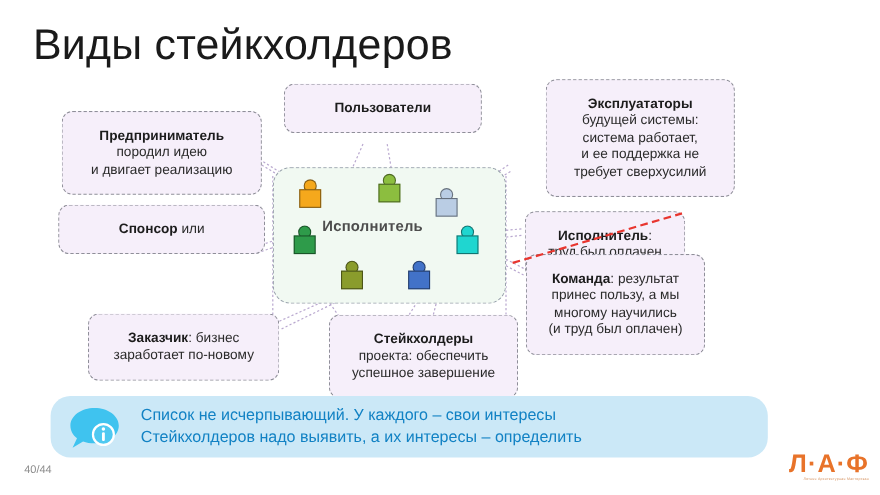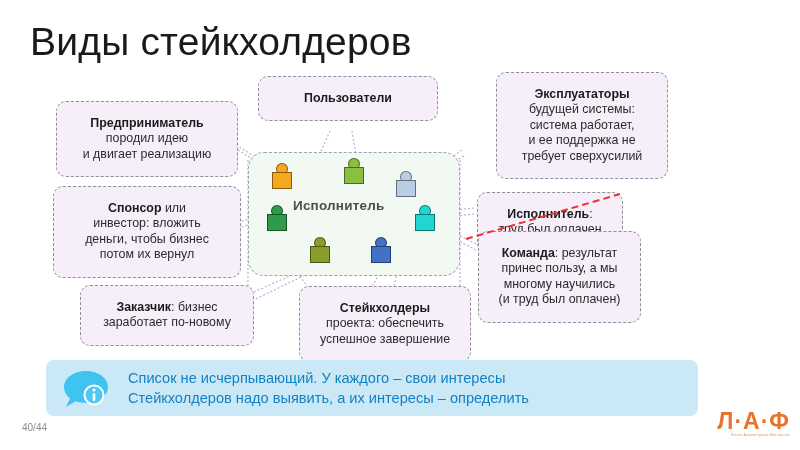--- a/index.html
+++ b/index.html
@@ -109,21 +109,21 @@
   }
 
   
   #info-bar {
     position: absolute;
     left: 46px;
     top: 360px;
     width: 652px;
     height: 56px;
     background: #cbe8f7;
-    border-radius: 8px;
+    border-radius: 18px;
     box-sizing: border-box;
   }
   #info-icon {
     position: absolute;
     left: 14px;
     top: 8px;
     width: 52px;
     height: 42px;
   }
   #info-text {
@@ -249,23 +249,20 @@
   <div class="callout" style="left:458px;top:72px;width:172px;margin-left:38px;">
     <b>Эксплуататоры</b><br>
     <span style="white-space:pre-line;text-align:center;">будущей системы:
 система работает,
 и ее поддержка не
 требует сверхусилий</span>
   </div>
 
   <div class="callout" style="left:53px;top:186px;width:188px;">
     <b>Спонсор</b><span> или</span><br>
-    <span style="white-space:pre-line;">инвестор: вложить
-деньги, чтобы бизнес
-потом их вернул</span>
   </div>
 
   <div class="callout" style="left:477px;top:192px;width:146px;">
     <b>Исполнитель</b><span>:</span><br>
     <span style="white-space:pre-line;">труд был оплачен</span>
   </div>
 
   <div class="callout" style="left:478px;top:231px;width:163px;">
     <b>Команда</b><span>: результат</span><br>
     <span style="white-space:pre-line;">принес пользу, а мы

